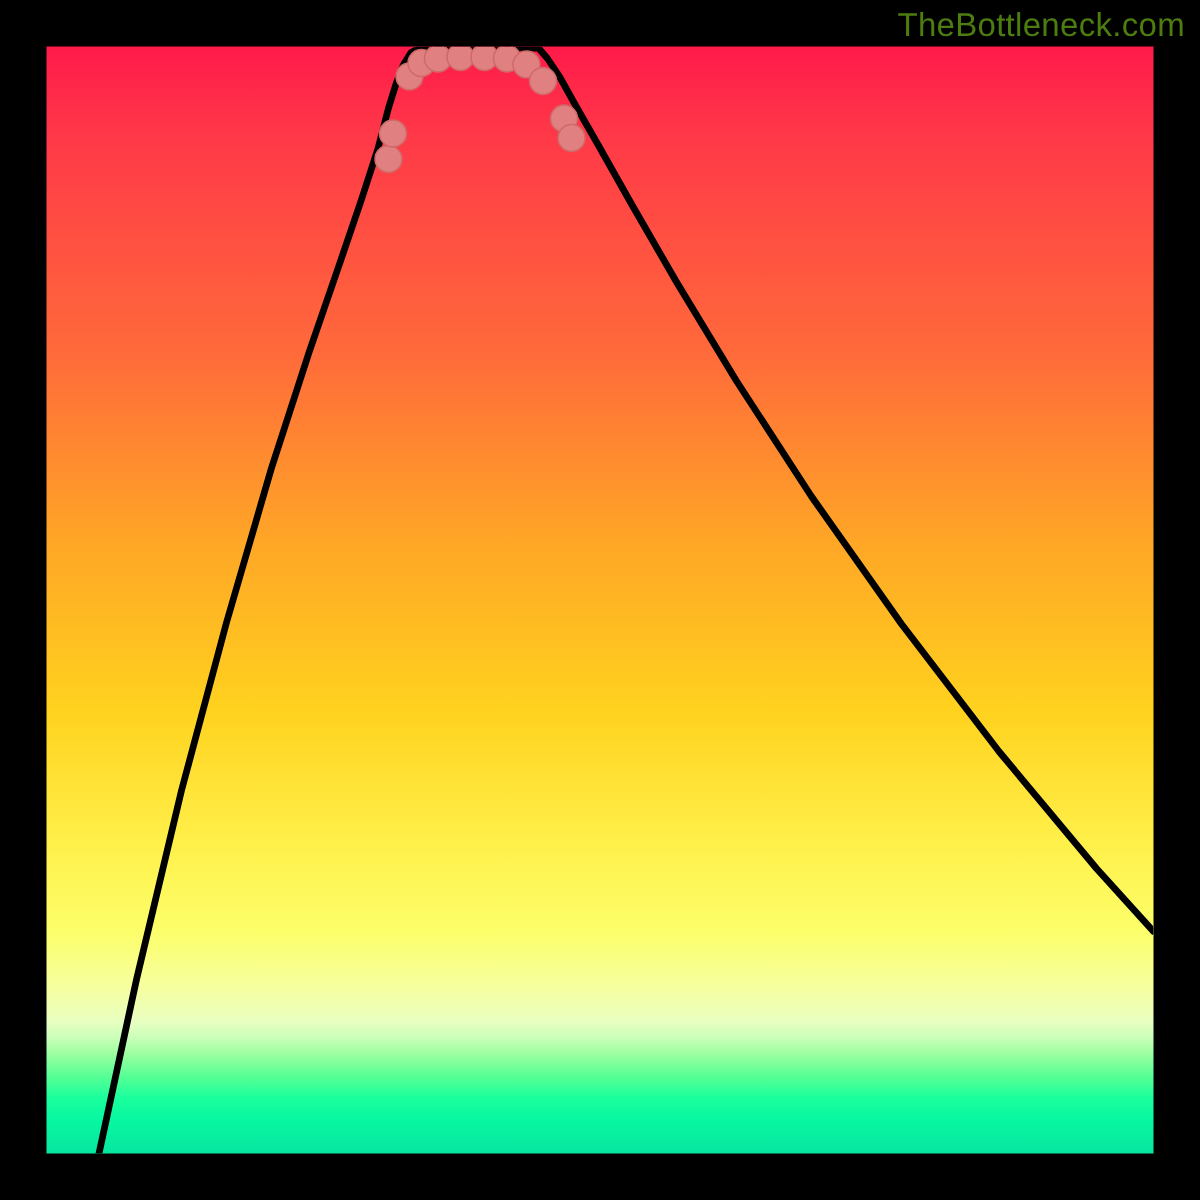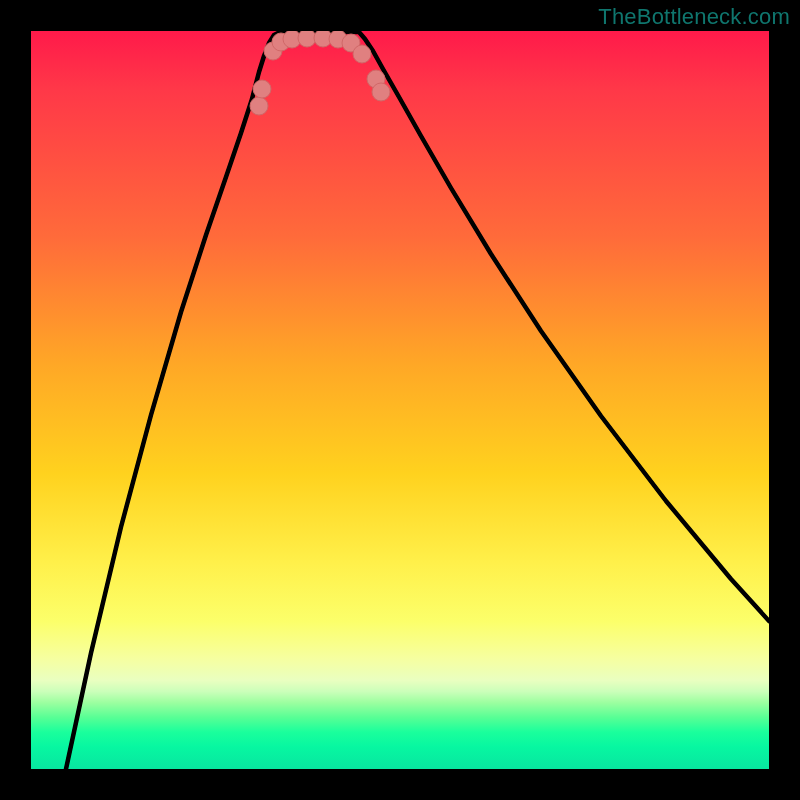--- a/index.html
+++ b/index.html
@@ -48,21 +48,21 @@
   }
   .plot-area svg {
     position: absolute;
     top: 0;
     left: 0;
   }
   .watermark {
     position: absolute;
     top: 4px;
     right: 10px;
-    color: #0f766e;
+    color: #4d7c0f;
     font-size: 22px;
     font-weight: 400;
     letter-spacing: 0.2px;
     user-select: none;
   }
 </style>
 </head>
 <body>
 
 <div class="frame">

